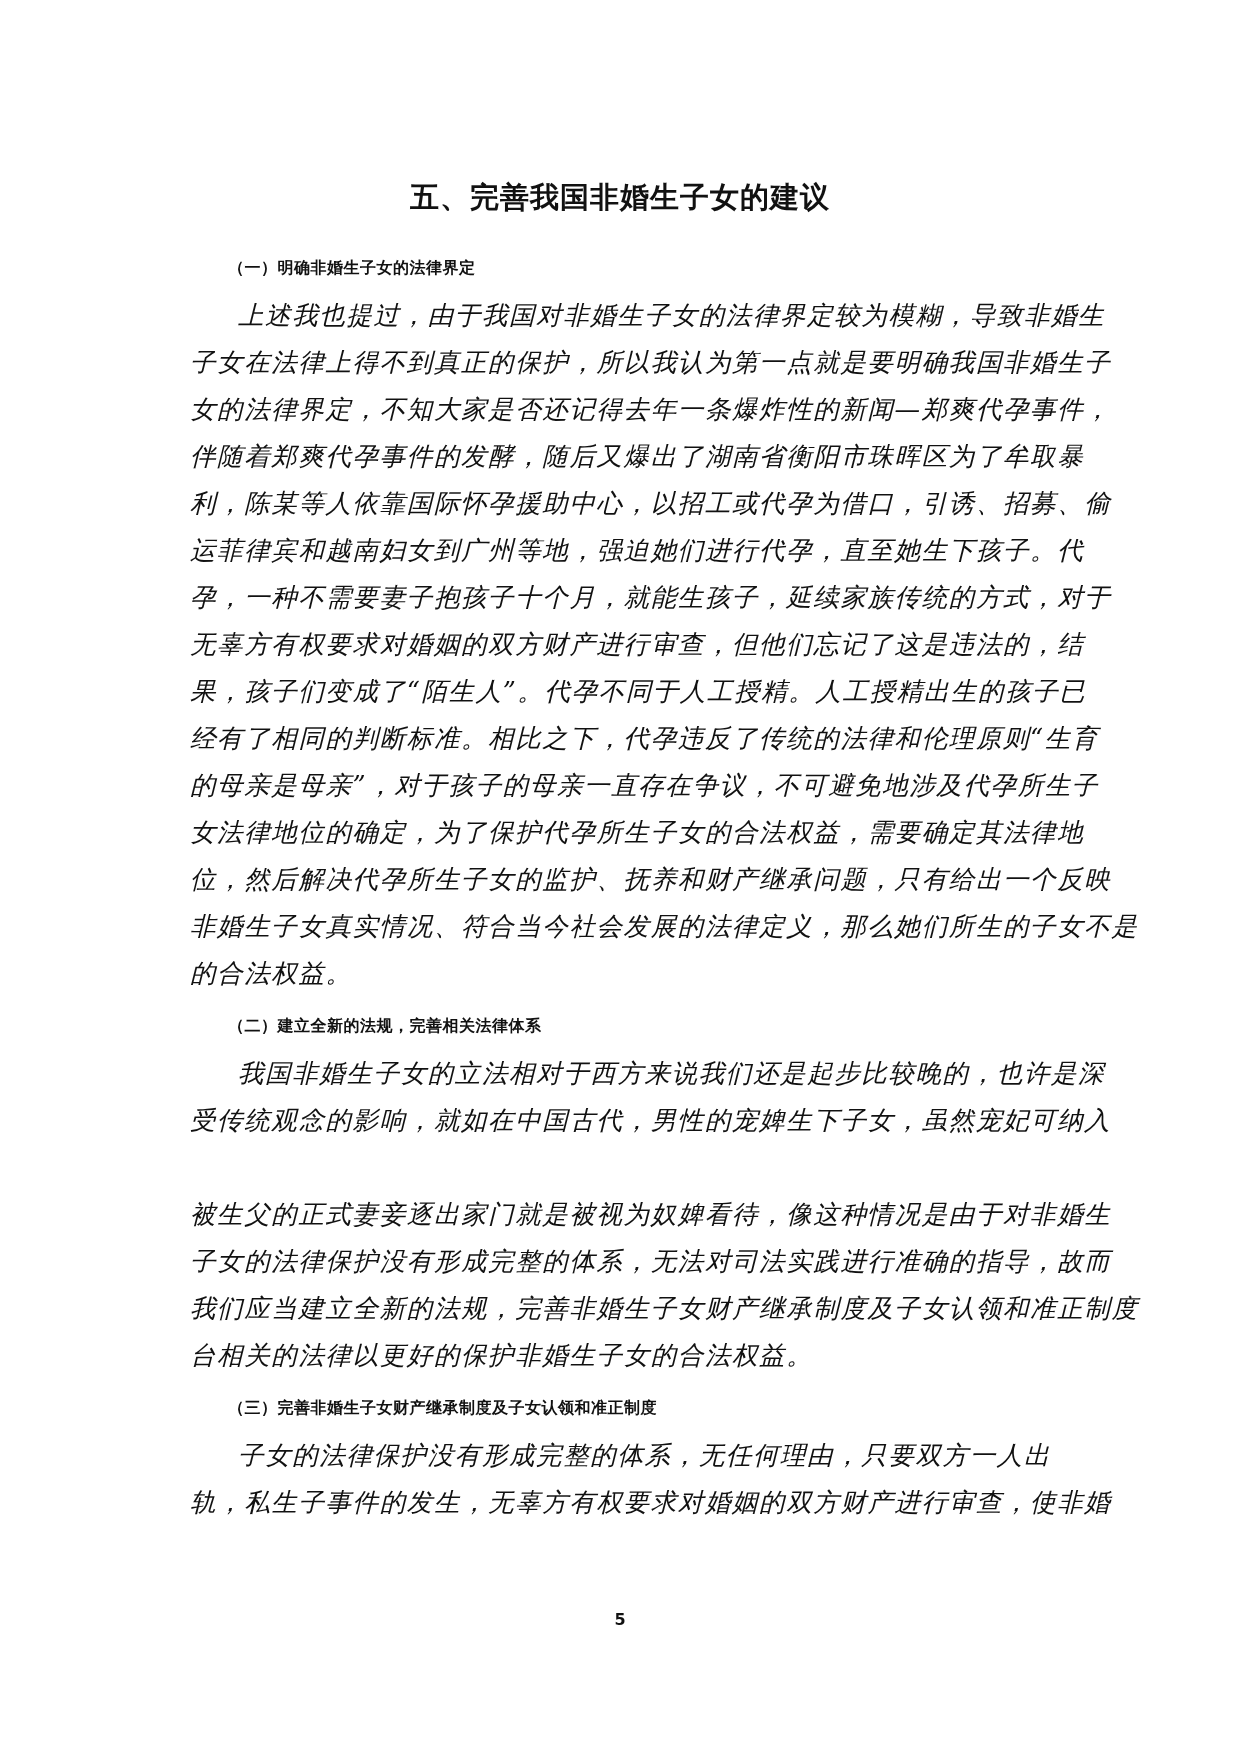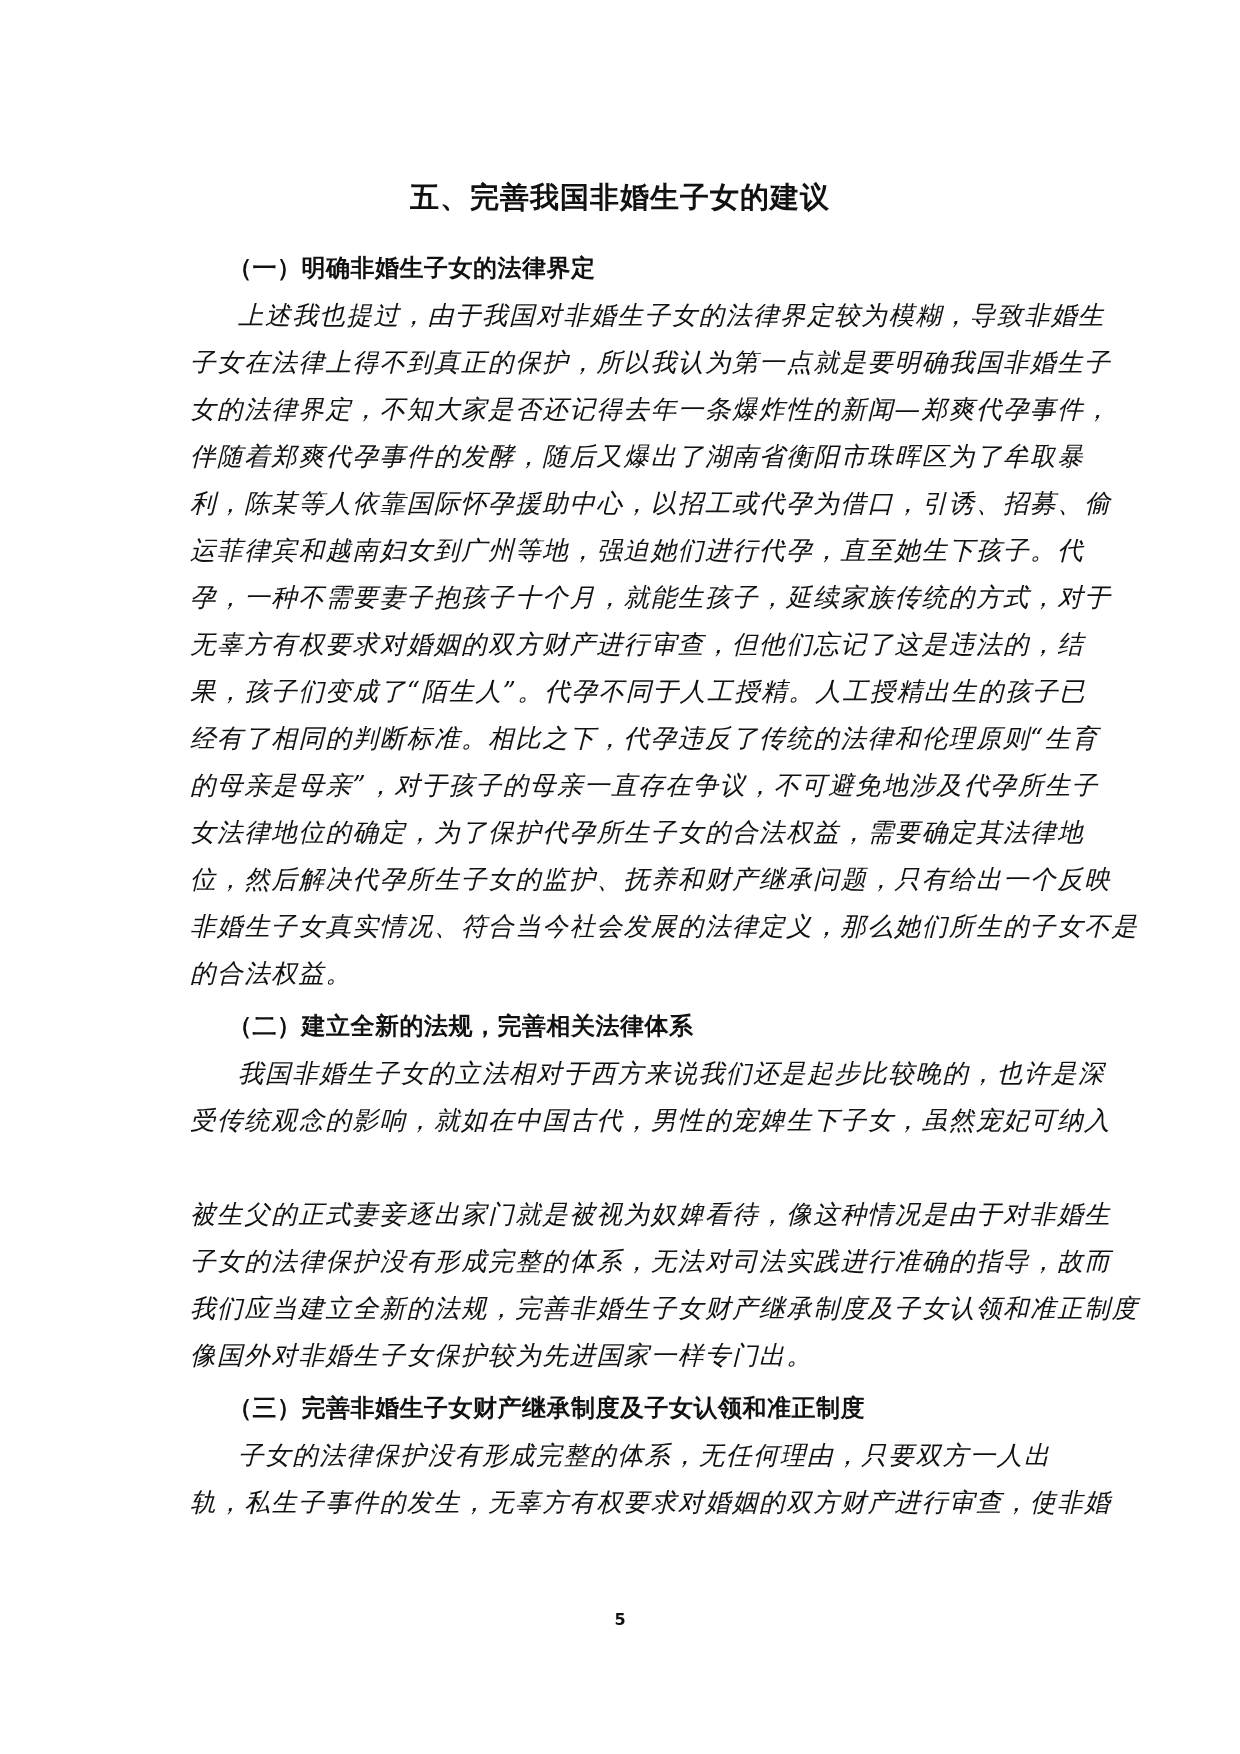--- a/index.html
+++ b/index.html
@@ -6,21 +6,21 @@
   body { width: 1240px; height: 1754px; position: relative; overflow: hidden;
          font-family: "DejaVu Serif", "Liberation Serif", serif; color: #111; }
   .page { position: absolute; left: 0; top: 0; width: 1111px; height: 1754px; }
   .title { position: absolute; left: 0; width: 1240px; top: 178px; text-align: center;
            font-family: "DejaVu Sans", "Liberation Sans", sans-serif; font-weight: bold;
            font-size: 29px; letter-spacing: 1px; }
   .line { position: absolute; left: 190px; width: 870px; font-size: 25.5px; white-space: nowrap;
           letter-spacing: 1.6px; line-height: 32px; font-style: italic; }
   .line.indent { left: 238px; }
   .heading { position: absolute; left: 228px; font-family: "DejaVu Sans", "Liberation Sans", sans-serif;
-             font-weight: bold; font-size: 24px; white-space: nowrap; letter-spacing: 0.5px; line-height: 32px; }
+             font-weight: bold; font-size: 16px; white-space: nowrap; letter-spacing: 0.5px; line-height: 32px; }
   .page-number { position: absolute; top: 1610px; left: 0; width: 1240px; text-align: center;
                  font-family: "DejaVu Sans", "Liberation Sans", sans-serif; font-weight: bold; font-size: 16px; }
 </style>
 </head>
 <body>
 
 <div class="page">
   <div class="title">五、完善我国非婚生子女的建议</div>
 
   <div class="heading" style="top:252px">（一）明确非婚生子女的法律界定</div>
@@ -39,20 +39,20 @@
   <div class="line" style="top:863px">位，然后解决代孕所生子女的监护、抚养和财产继承问题，只有给出一个反映</div>
   <div class="line" style="top:910px">非婚生子女真实情况、符合当今社会发展的法律定义，那么她们所生的子女不是</div>
   <div class="line" style="top:957px">的合法权益。</div>
 
   <div class="heading" style="top:1010px">（二）建立全新的法规，完善相关法律体系</div>
   <div class="line indent" style="top:1057px">我国非婚生子女的立法相对于西方来说我们还是起步比较晚的，也许是深</div>
   <div class="line" style="top:1104px">受传统观念的影响，就如在中国古代，男性的宠婢生下子女，虽然宠妃可纳入</div>
   <div class="line" style="top:1198px">被生父的正式妻妾逐出家门就是被视为奴婢看待，像这种情况是由于对非婚生</div>
   <div class="line" style="top:1245px">子女的法律保护没有形成完整的体系，无法对司法实践进行准确的指导，故而</div>
   <div class="line" style="top:1292px">我们应当建立全新的法规，完善非婚生子女财产继承制度及子女认领和准正制度</div>
-  <div class="line" style="top:1339px">像国外对非婚生子女保护较为先进国家一样专门出。</div>
+  <div class="line" style="top:1339px">台相关的法律以更好的保护非婚生子女的合法权益。</div>
 
   <div class="heading" style="top:1392px">（三）完善非婚生子女财产继承制度及子女认领和准正制度</div>
   <div class="line indent" style="top:1439px">子女的法律保护没有形成完整的体系，无任何理由，只要双方一人出</div>
   <div class="line" style="top:1486px">轨，私生子事件的发生，无辜方有权要求对婚姻的双方财产进行审查，使非婚</div>
 
   <div class="page-number">5</div>
 </div>
 
 </body></html>

